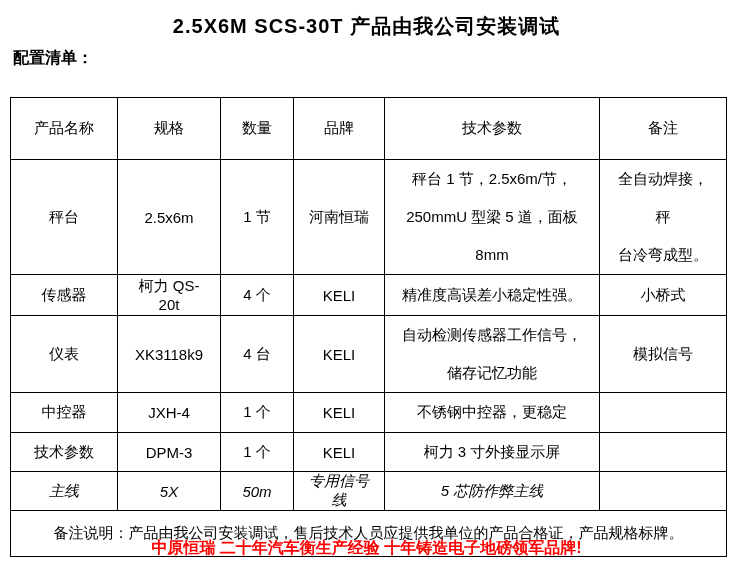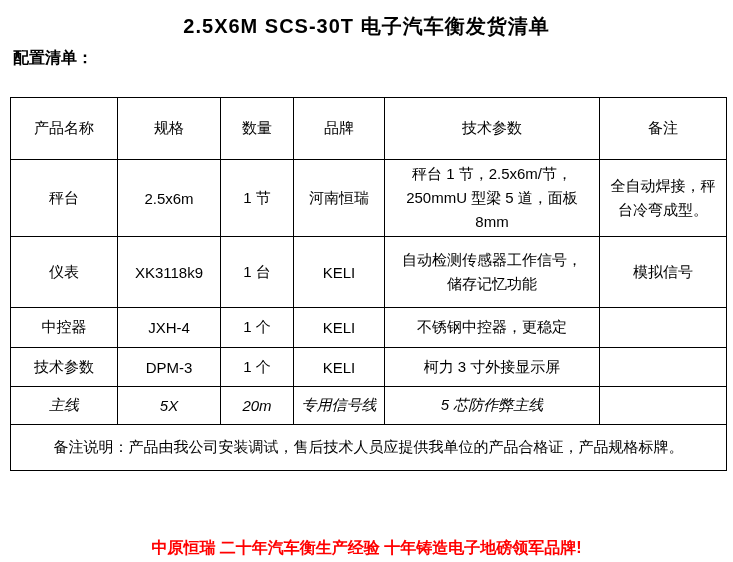--- a/index.html
+++ b/index.html
@@ -22,47 +22,47 @@
   }
   table.config-table {
     position: absolute; top: 97px; left: 10px;
     width: 716px; table-layout: fixed;
     border-collapse: collapse;
   }
   table.config-table th, table.config-table td {
     border: 1px solid #000000;
     font-size: 15px; font-weight: normal;
     text-align: center; vertical-align: middle;
-    padding: 0 5px;
+    padding: 0 14px;
     white-space: pre-line;
     overflow: hidden;
   }
   tr.r-head   { height: 62px; }
   tr.r-1      { height: 77px; }
   tr.r-2      { height: 41px; }
   tr.r-3      { height: 71px; }
   tr.r-4      { height: 40px; }
   tr.r-5      { height: 39px; }
   tr.r-6      { height: 38px; font-style: italic; }
   tr.r-note   { height: 46px; }
-  td.two-line { line-height: 24px; }
+  td.two-line { line-height: 38px; }
   td.note-cell {
     text-align: left; padding-left: 7px;
   }
   .red-slogan {
     position: absolute; top: 538px; left: 0;
     width: 733px; text-align: center;
     font-size: 16px; font-weight: bold;
     color: #FF0000;
   }
 </style>
 </head>
 <body>
 
-<div class="doc-title">2.5X6M SCS-30T 电子汽车衡发货清单</div>
+<div class="doc-title">2.5X6M SCS-30T 产品由我公司安装调试</div>
 <div class="doc-subtitle">配置清单：</div>
 
 <table class="config-table">
   <colgroup>
     <col style="width:107px">
       <col style="width:103px">
       <col style="width:73px">
     <col style="width:91px">
       <col style="width:215px">
       <col style="width:127px">
@@ -81,25 +81,33 @@
       <td>秤台</td>
       <td>2.5x6m</td>
       <td>1 节</td>
       <td>河南恒瑞</td>
       <td class="two-line">秤台 1 节，2.5x6m/节，
 250mmU 型梁 5 道，面板 8mm</td>
       <td class="two-line">全自动焊接，秤
 台冷弯成型。</td>
     </tr>
 
+    <tr class="r-2">
+      <td>传感器</td>
+      <td>柯力 QS-20t</td>
+      <td>4 个</td>
+      <td>KELI</td>
+      <td>精准度高误差小稳定性强。</td>
+      <td>小桥式</td>
+    </tr>
 
     <tr class="r-3">
       <td>仪表</td>
       <td>XK3118k9</td>
-      <td>1 台</td>
+      <td>4 台</td>
       <td>KELI</td>
       <td class="two-line">自动检测传感器工作信号，
 储存记忆功能</td>
       <td>模拟信号</td>
     </tr>
 
     <tr class="r-4">
       <td>中控器</td>
       <td>JXH-4</td>
       <td>1 个</td>
@@ -113,21 +121,21 @@
       <td>DPM-3</td>
       <td>1 个</td>
       <td>KELI</td>
       <td>柯力 3 寸外接显示屏</td>
       <td></td>
     </tr>
 
     <tr class="r-6">
       <td>主线</td>
       <td>5X</td>
-      <td>20m</td>
+      <td>50m</td>
       <td>专用信号线</td>
       <td>5 芯防作弊主线</td>
       <td></td>
     </tr>
 
     <tr class="r-note">
       <td class="note-cell" colspan="6">备注说明：产品由我公司安装调试，售后技术人员应提供我单位的产品合格证，产品规格标牌。</td>
     </tr>
   </tbody>
 </table>

